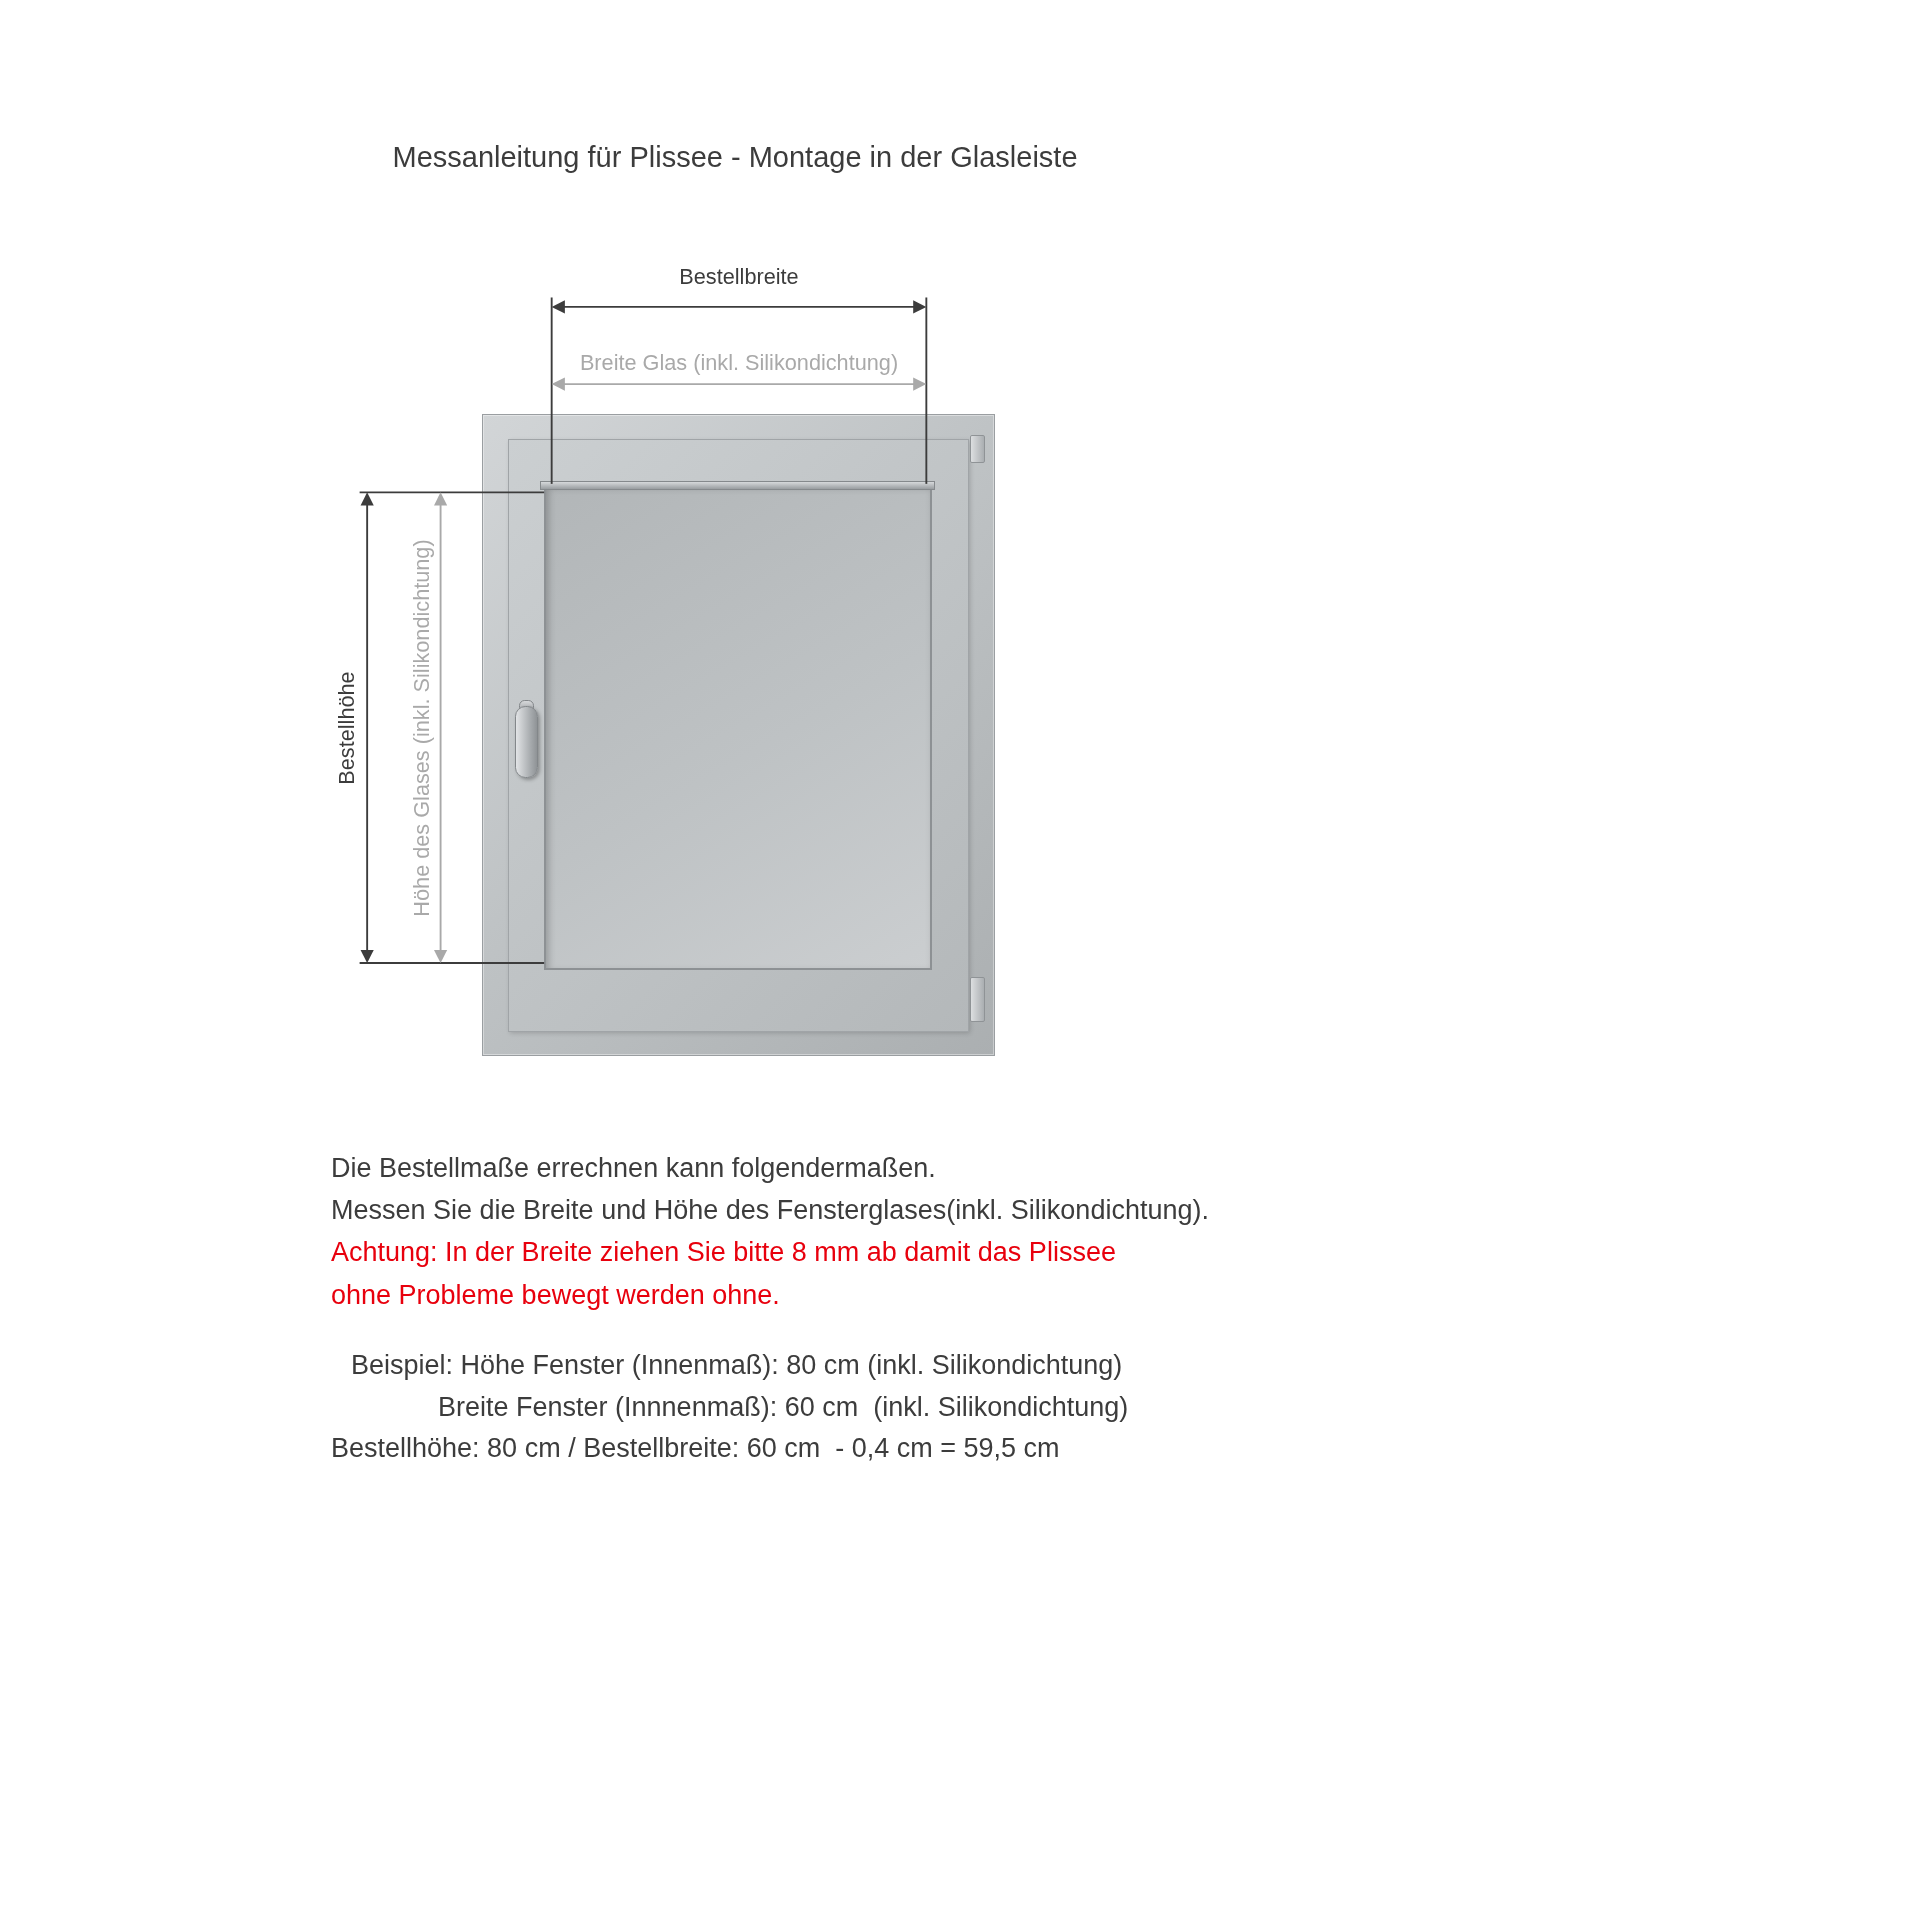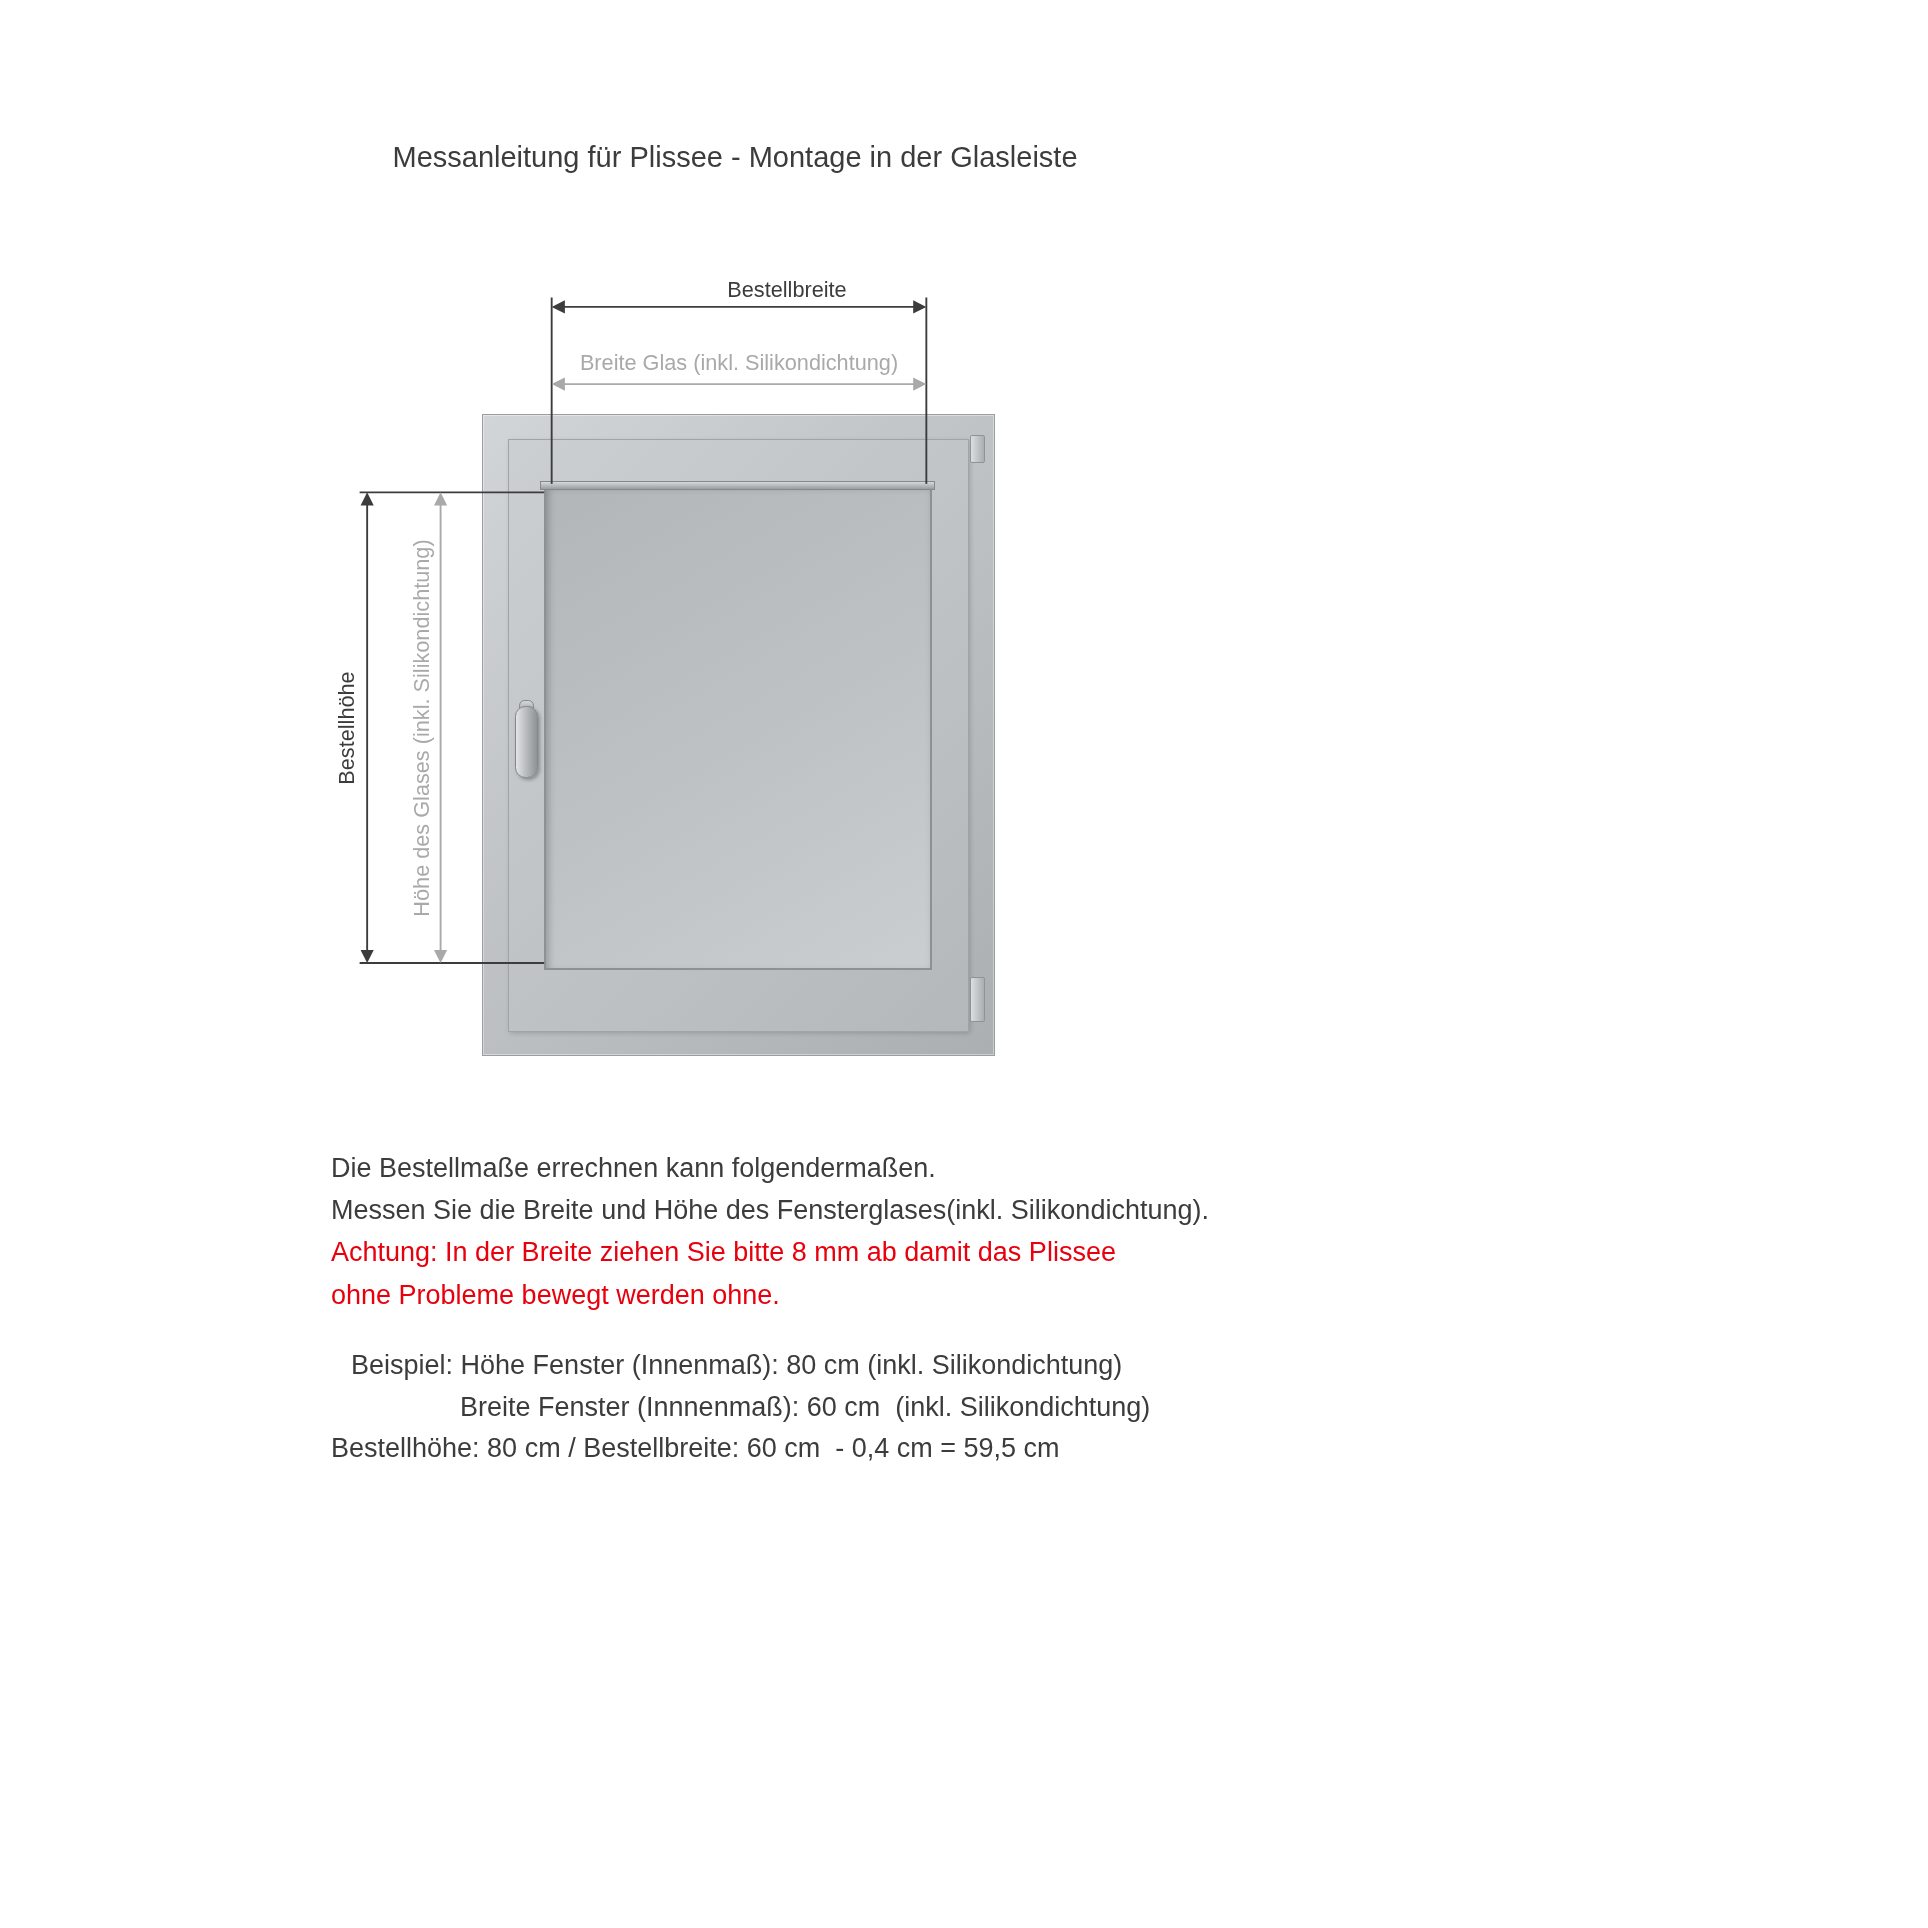--- a/index.html
+++ b/index.html
@@ -125,30 +125,30 @@
     <polygon points="390,523 383,537 397,537" stroke="none"></polygon>
     <polygon points="390,1023 383,1009 397,1009" stroke="none"></polygon>
   </g>
   <g stroke="#a9a9a9" fill="#a9a9a9">
     <line x1="468" y1="536" x2="468" y2="1010" stroke-width="2"></line>
     <polygon points="468,523 461,537 475,537" stroke="none"></polygon>
     <polygon points="468,1023 461,1009 475,1009" stroke="none"></polygon>
   </g>
 </svg>
 
-<div class="abs dim-label h" style="left:739px; top:290px;margin-left:48px;">Bestellbreite</div>
+<div class="abs dim-label h" style="left:739px; top:277px;">Bestellbreite</div>
 <div class="abs dim-label h dim-gray" style="left:739px; top:363px;">Breite Glas (inkl. Silikondichtung)</div>
 <div class="abs dim-label v" style="left:347px; top:728px;">Bestellhöhe</div>
 <div class="abs dim-label v dim-gray" style="left:422px; top:728px;">Höhe des Glases (inkl. Silikondichtung)</div>
 
 <div>
   <div class="abs body-line" style="left:331px; top:1151px;">Die Bestellmaße errechnen kann folgendermaßen.</div>
   <div class="abs body-line" style="left:331px; top:1193px;">Messen Sie die Breite und Höhe des Fensterglases(inkl. Silikondichtung).</div>
   <div class="abs body-line warning" style="left:331px; top:1235px;">Achtung: In der Breite ziehen Sie bitte 8 mm ab damit das Plissee</div>
   <div class="abs body-line warning" style="left:331px; top:1278px;">ohne Probleme bewegt werden ohne.</div>
 </div>
 
 <div>
   <div class="abs body-line" style="left:331px; top:1348px;margin-left:20px;">Beispiel: Höhe Fenster (Innenmaß): 80 cm (inkl. Silikondichtung)</div>
-  <div class="abs body-line" style="left:460px; top:1390px;">Breite Fenster (Innnenmaß): 60 cm  (inkl. Silikondichtung)</div>
+  <div class="abs body-line" style="left:438px; top:1390px;">Breite Fenster (Innnenmaß): 60 cm  (inkl. Silikondichtung)</div>
   <div class="abs body-line" style="left:331px; top:1431px;">Bestellhöhe: 80 cm / Bestellbreite: 60 cm  - 0,4 cm = 59,5 cm</div>
 </div>
 
 
 </body></html>

